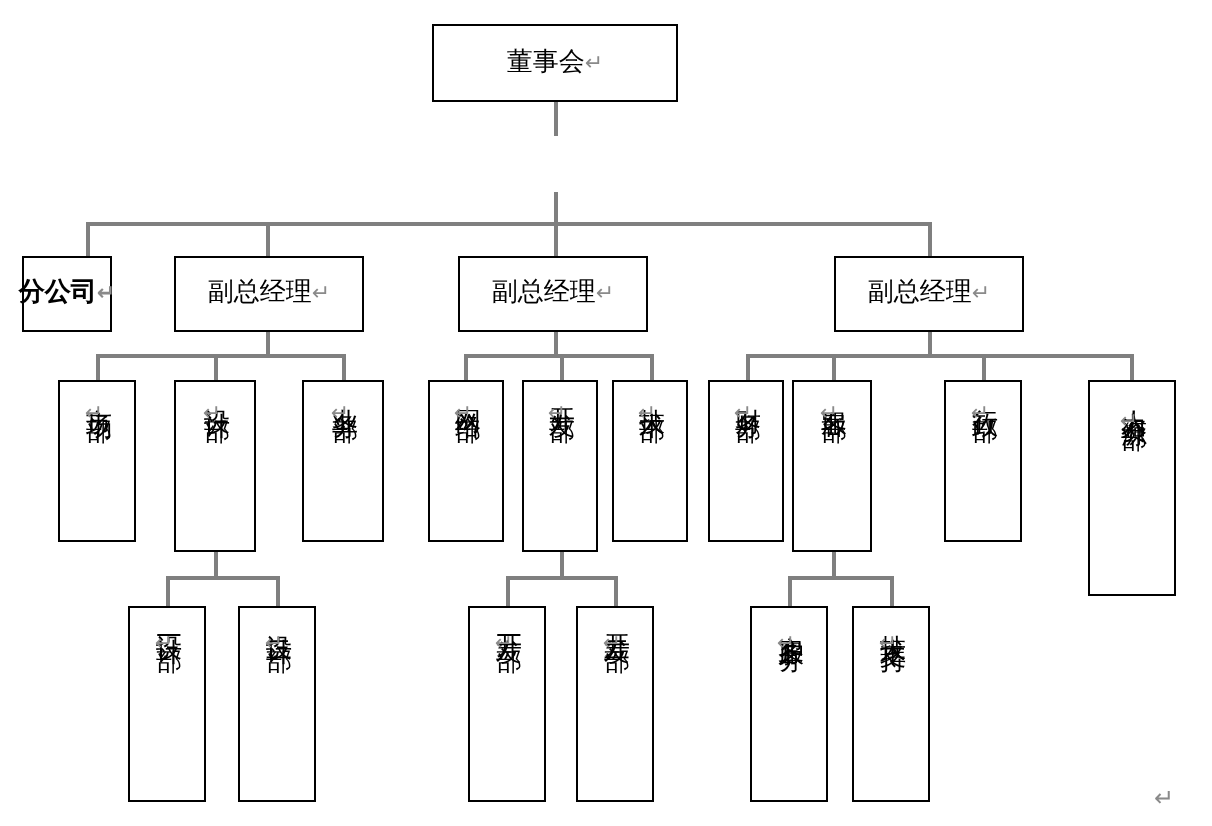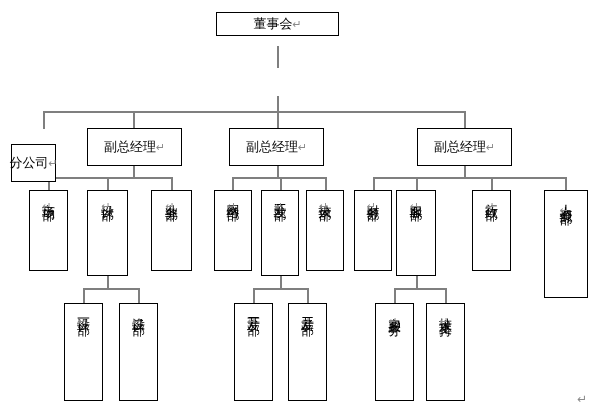--- a/index.html
+++ b/index.html
@@ -111,26 +111,26 @@
   <div class="line v" style="left:280px; top:276px; height:13px;"></div>
   <div class="line h" style="left:253px; top:288px; width:56px;"></div>
   <div class="line v" style="left:253px; top:288px; height:15px;"></div>
   <div class="line v" style="left:307px; top:288px; height:15px;"></div>
 
   <div class="line v" style="left:416px; top:276px; height:13px;"></div>
   <div class="line h" style="left:394px; top:288px; width:53px;"></div>
   <div class="line v" style="left:394px; top:288px; height:15px;"></div>
   <div class="line v" style="left:445px; top:288px; height:15px;"></div>
 
-  <div class="node" style="left:216px; top:12px; width:123px; height:24px;">
+  <div class="node" style="left:216px; top:12px; width:123px; height:39px;">
     <span class="node-label"><span>董事会</span><span class="pilcrow">↵</span></span>
   </div>
 
 
-  <div class="node" style="left:11px; top:144px; width:45px; height:38px;">
+  <div class="node" style="left:11px; top:128px; width:45px; height:38px;font-weight:bold;">
     <span class="node-label"><span>分公司</span><span class="pilcrow">↵</span></span>
   </div>
   <div class="node" style="left:87px; top:128px; width:95px; height:38px;">
     <span class="node-label"><span>副总经理</span><span class="pilcrow">↵</span></span>
   </div>
   <div class="node" style="left:229px; top:128px; width:95px; height:38px;">
     <span class="node-label"><span>副总经理</span><span class="pilcrow">↵</span></span>
   </div>
   <div class="node" style="left:417px; top:128px; width:95px; height:38px;">
     <span class="node-label"><span>副总经理</span><span class="pilcrow">↵</span></span>

